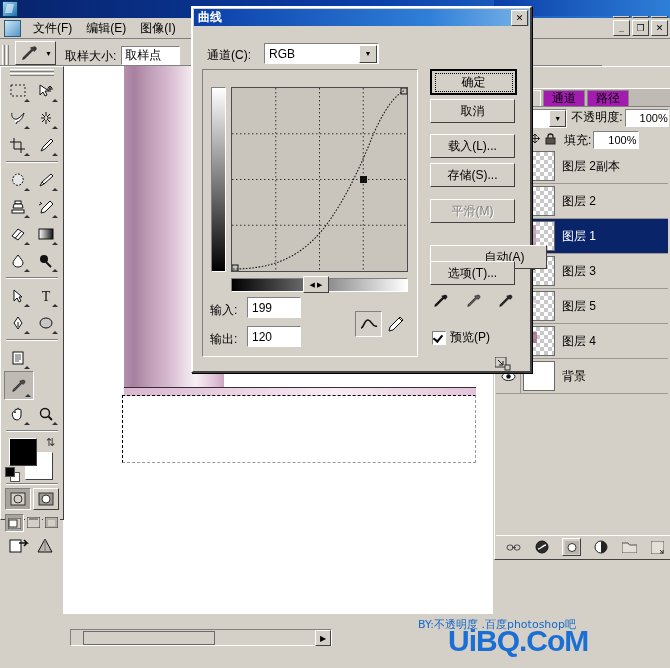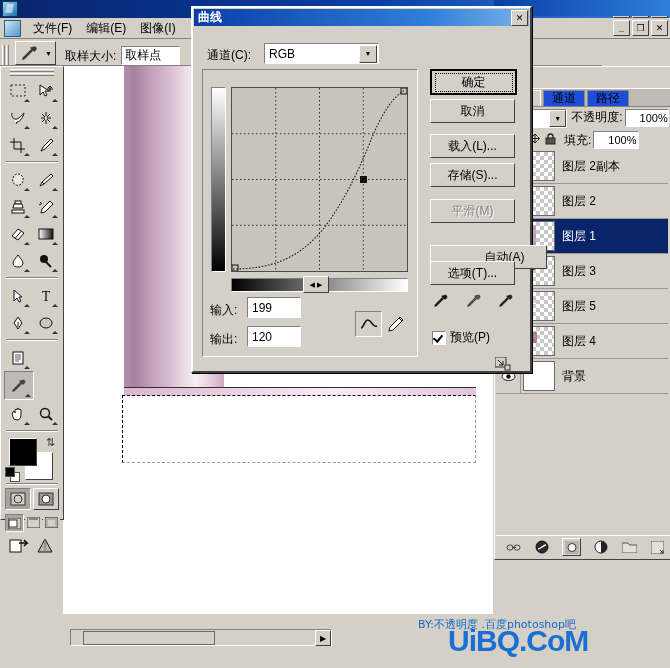--- a/index.html
+++ b/index.html
@@ -141,21 +141,21 @@
     letter-spacing:-1px;white-space:nowrap;font-family:"Liberation Sans",sans-serif;}
 
   
   #panel-title{left:494px;top:0px;width:176px;height:16px;
     background:linear-gradient(90deg,#0a3ea8,#2f7fd8);}
   #layers-panel{left:494px;top:88px;width:176px;height:470px;background:#d4d0c8;
     border:1px solid #fff;border-right-color:#404040;border-bottom-color:#404040;}
   #panel-tabs{height:17px;display:flex;align-items:flex-end;padding-left:4px;
     border-bottom:1px solid #808080;background:#bfbbb4;}
   .ptab{height:15px;padding:0 8px;font-size:12px;display:flex;align-items:center;
-    background:#1d4ed8;border:1px solid #8a857e;border-bottom:none;margin-right:2px;}
+    background:#a21caf;border:1px solid #8a857e;border-bottom:none;margin-right:2px;}
   .ptab.active{background:#d4d0c8;border-color:#fff;border-bottom:none;}
   .blendrow{height:21px;display:flex;align-items:flex-start;padding:2px 2px 0 2px;}
   .blend-sel{width:72px;height:17px;background:#fff;border:1px solid #808080;
     border-right-color:#fff;border-bottom-color:#fff;display:flex;align-items:center;}
   .blend-sel .arw{margin-left:auto;width:15px;height:15px;background:#d4d0c8;
     display:flex;align-items:center;justify-content:center;font-size:7px;}
   .op-lab{font-size:12px;margin:0 2px 0 4px;white-space:nowrap;}
   .op-field{width:30px;height:16px;background:#fff;border:1px solid #808080;
     border-right-color:#fff;border-bottom-color:#fff;font-size:11px;
     display:flex;align-items:center;padding-left:14px;overflow:hidden;}

